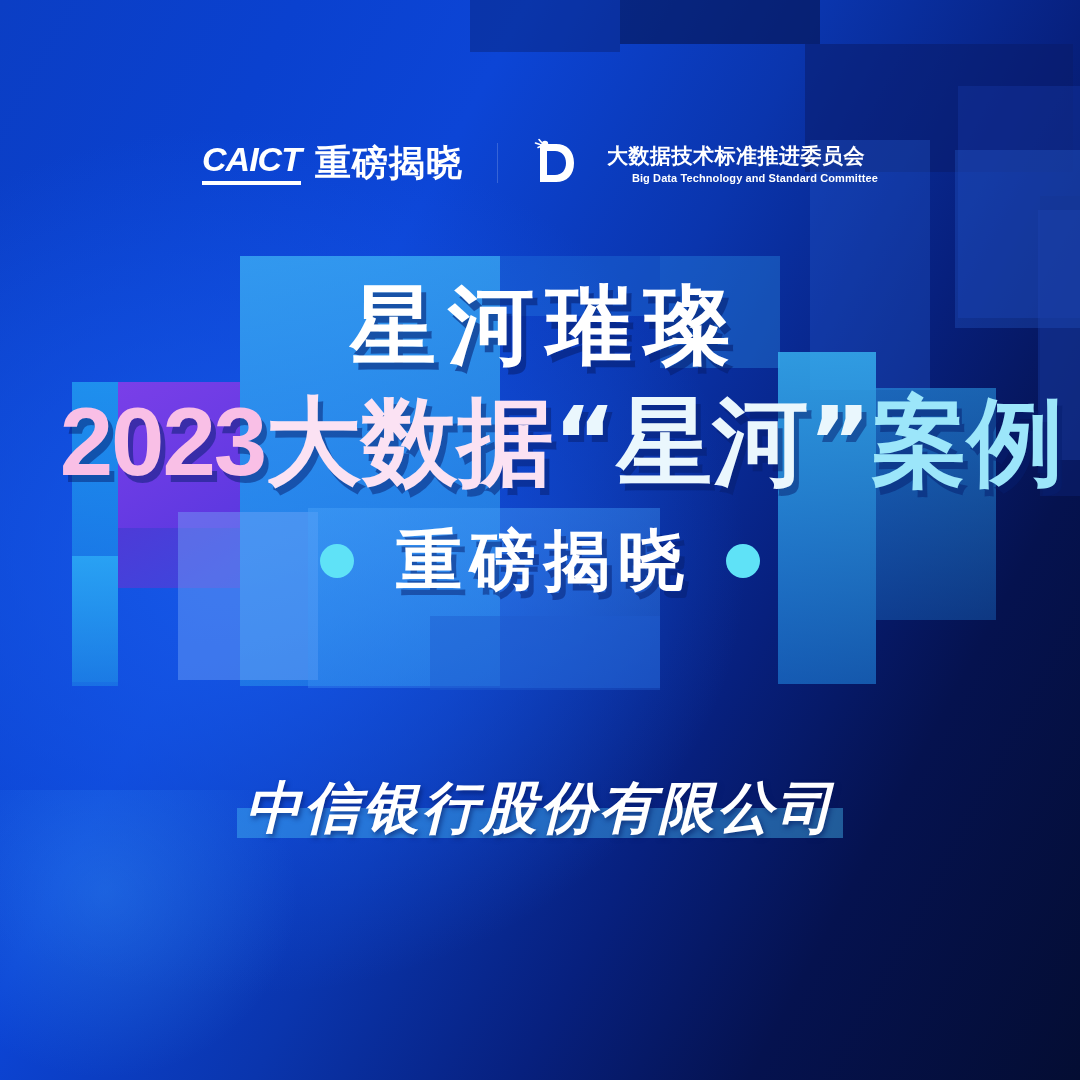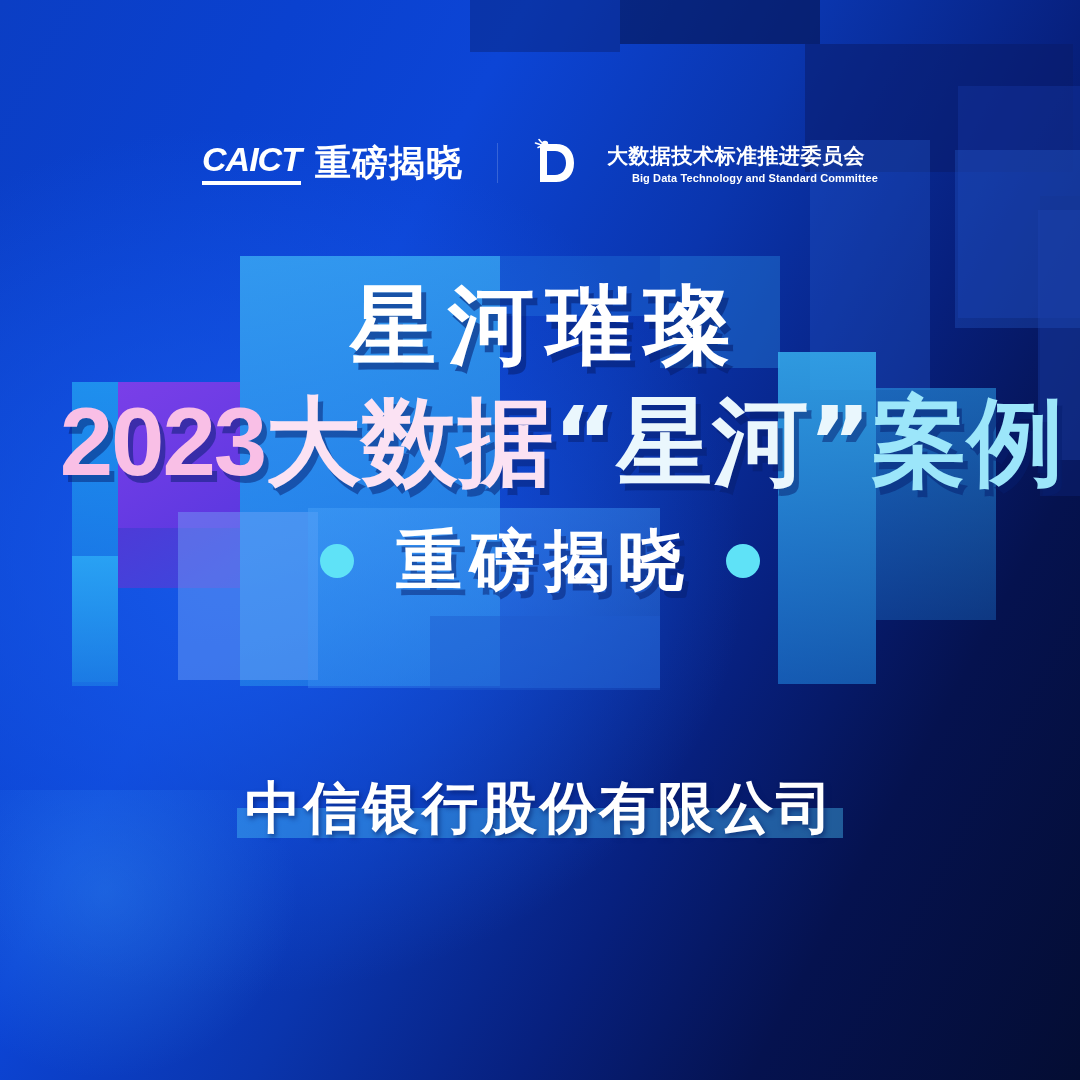--- a/index.html
+++ b/index.html
@@ -139,21 +139,21 @@
   .hl3 .txt {
     font-family:Liberation Serif, serif;
     font-size:66px; font-weight:bold; color:#ffffff;
     letter-spacing:8px; padding-left:8px; line-height:1.1;
     text-shadow: 5px 7px 0 rgba(5,30,110,0.5);
   }
   .dot { width:34px; height:34px; border-radius:50%; background:#5fe2f7; flex:none; }
 
   
   .winners { position:absolute; left:0; right:0; top:776px; text-align:center; }
-  .win-row { position:relative; display:inline-block; margin-bottom:28px; }
+  .win-row { position:relative; display:inline-block; margin-bottom:28px;font-style:italic; }
   .win-hl {
     position:absolute; left:-8px; right:-8px; bottom:2px; height:30px;
     background:rgba(72,190,245,0.42);
   }
   .win-text {
     position:relative;
     font-family:"DejaVu Sans", sans-serif;
     font-weight:bold; color:#ffffff;
     letter-spacing:3px; line-height:1.15;
     text-shadow:2px 3px 5px rgba(4,22,92,0.55);

